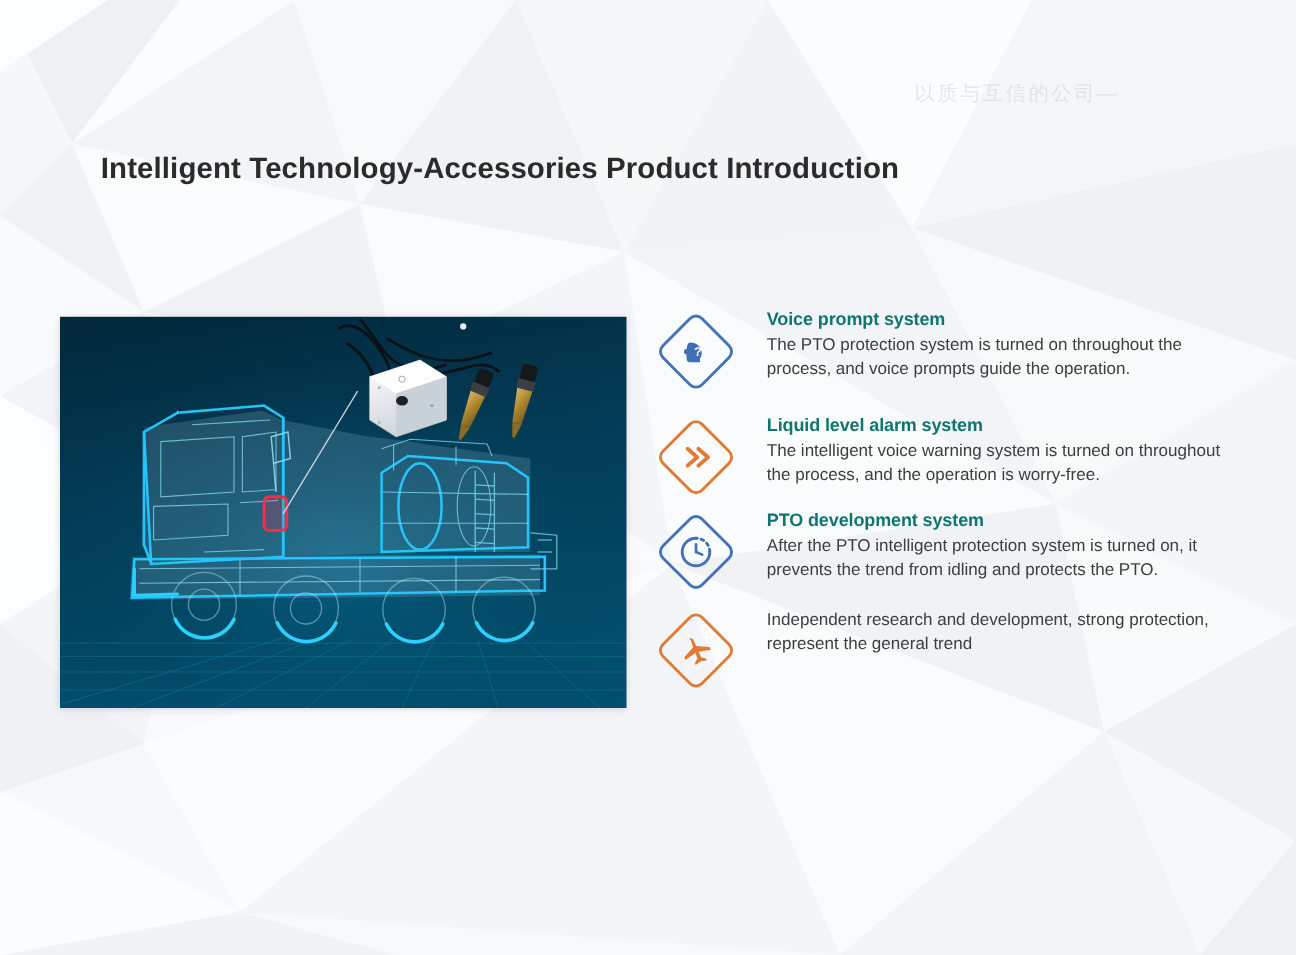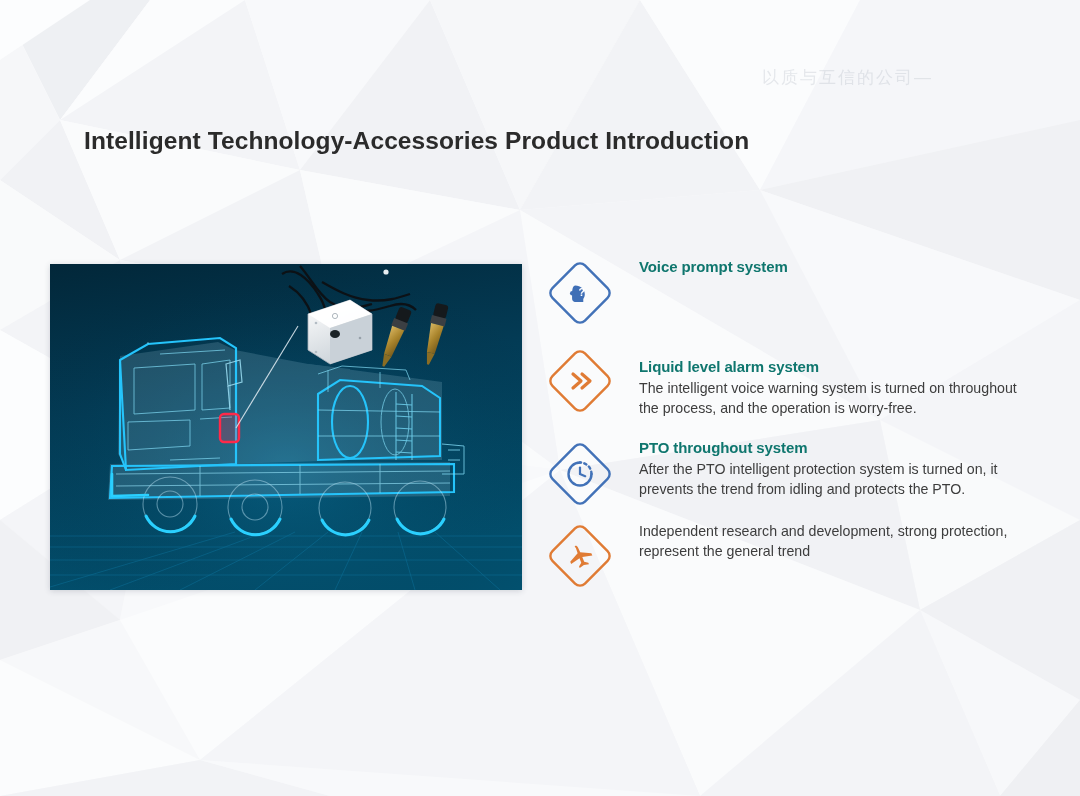--- a/index.html
+++ b/index.html
@@ -103,21 +103,21 @@
     letter-spacing: -.1px;
   }
   .feature-desc {
     font-size: 14.2px;
     color: #3d3d3d;
     line-height: 1.42;
     margin: 0;
     max-width: 382px;
   }
   .item-1 { margin-bottom: 12px; }
-  .item-2 { margin-bottom: 17px; align-items: flex-end; }
+  .item-2 { margin-bottom: 3px; }
   .item-3 { margin-bottom: 6px; }
 </style>
 </head>
 <body>
 
 <div id="slide">
 
   <svg id="bg-polygons" viewBox="0 0 1080 796" preserveAspectRatio="none">
     <defs>
       <linearGradient id="bgGrad" x1="0" y1="0" x2="1" y2="1">
@@ -360,20 +360,21 @@
             <path d="M4,2 C9.5,2 14,6.2 14,11.2 C14,13.6 13.2,15 12.4,16.2
                      L12.4,19.4 L3.4,19.4 C1.6,19.4 0.6,17.8 0.6,15.6
                      L0.6,11.2 C0.6,6.2 1.4,2 4,2 Z"></path>
             <circle cx="0.8" cy="10.2" r="2.4"></circle>
           </g>
           <text x="38.6" y="40.4" font-family="'Liberation Sans',sans-serif" font-size="10.5" font-weight="bold" fill="#ffffff" text-anchor="middle">?</text>
         </svg>
       </div>
       <div class="feature-text">
         <p class="feature-title">Voice prompt system</p>
+        <p class="feature-desc">The PTO protection system is turned on throughout the process, and voice prompts guide the operation.</p>
       </div>
     </div>
 
     <div class="feature-item item-2">
       <div class="feature-icon">
         <svg width="74" height="74" viewBox="0 0 74 74">
           <rect x="14" y="14" width="46" height="46" rx="7" ry="7" transform="rotate(45 37 37)" fill="none" stroke="#e07b34" stroke-width="2.4"></rect>
           <g fill="none" stroke="#e07b34" stroke-width="3.2" stroke-linecap="round" stroke-linejoin="round">
             <polyline points="30,30 38,37 30,44"></polyline>
             <polyline points="39,30 47,37 39,44"></polyline>
@@ -392,21 +393,21 @@
           <rect x="14" y="14" width="46" height="46" rx="7" ry="7" transform="rotate(45 37 37)" fill="none" stroke="#4272b8" stroke-width="2.4"></rect>
           <path d="M37,25.5 A11.5,11.5 0 1,0 48.5,37" fill="none" stroke="#4272b8" stroke-width="2.4" stroke-linecap="round"></path>
           <path d="M48.5,37 A11.5,11.5 0 0,0 37,25.5" fill="none" stroke="#4272b8" stroke-width="2.4" stroke-linecap="round" stroke-dasharray="2.4 3.2"></path>
           <g stroke="#4272b8" stroke-width="2.2" stroke-linecap="round">
             <line x1="37" y1="37" x2="37" y2="30.5"></line>
             <line x1="37" y1="37" x2="42.2" y2="39.2"></line>
           </g>
         </svg>
       </div>
       <div class="feature-text">
-        <p class="feature-title">PTO throughout system</p>
+        <p class="feature-title">PTO development system</p>
         <p class="feature-desc">After the PTO intelligent protection system is turned on, it prevents the trend from idling and protects the PTO.</p>
       </div>
     </div>
 
     <div class="feature-item item-4">
       <div class="feature-icon">
         <svg width="74" height="74" viewBox="0 0 74 74">
           <rect x="14" y="14" width="46" height="46" rx="7" ry="7" transform="rotate(45 37 37)" fill="none" stroke="#e07b34" stroke-width="2.4"></rect>
           <g transform="rotate(-22 37 37)">
             <path d="M36.2,25.8 C37.4,25.8 38.2,26.9 38.3,28.4

